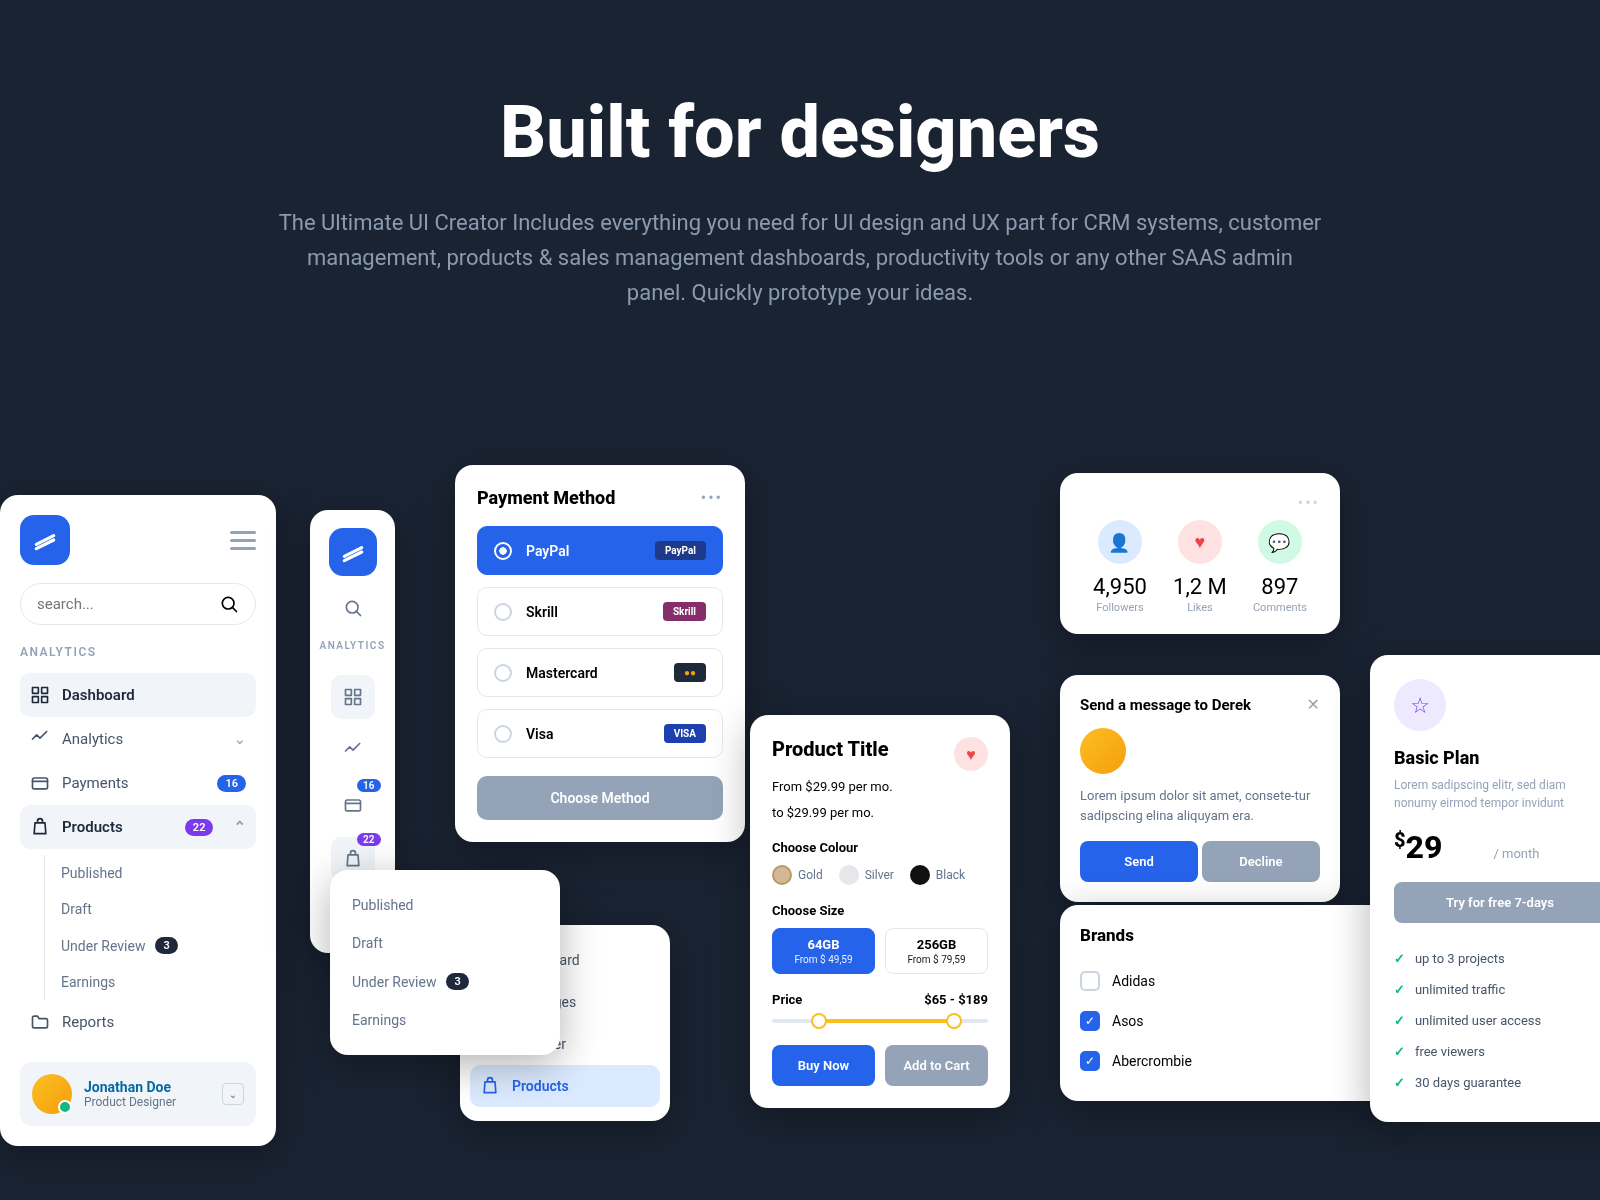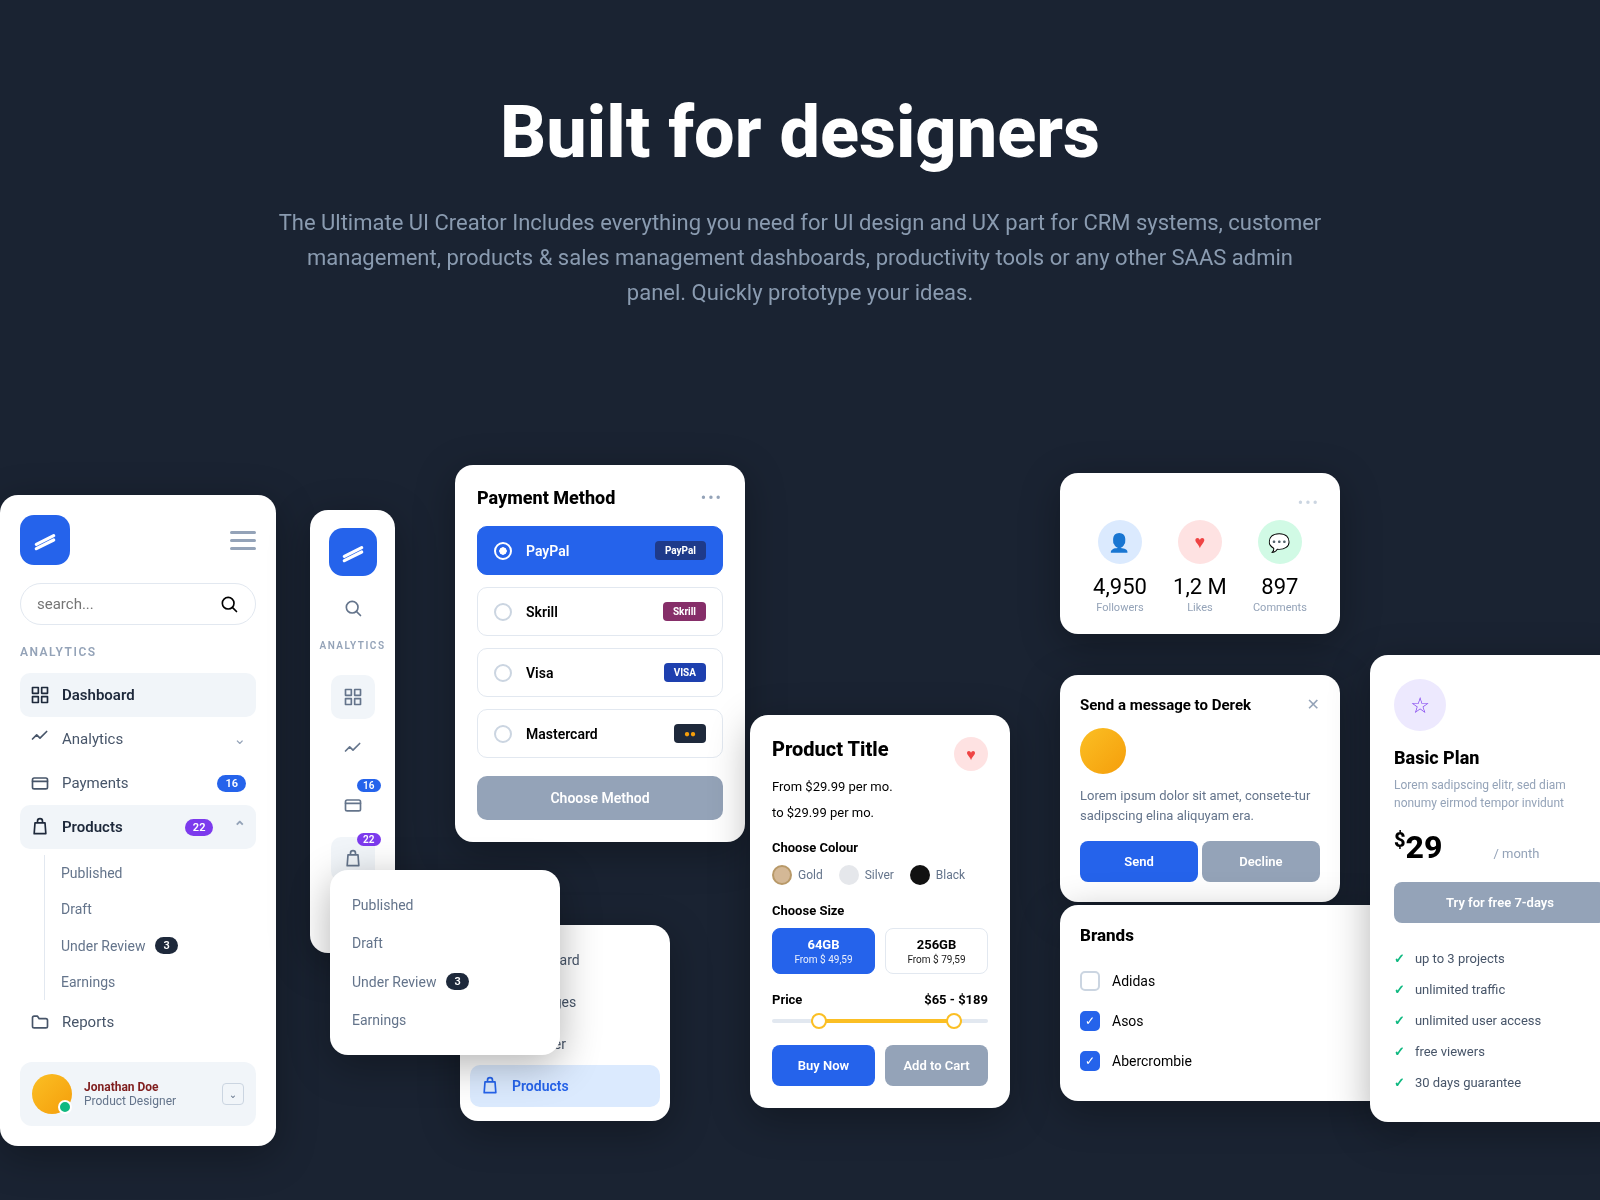--- a/index.html
+++ b/index.html
@@ -25,21 +25,21 @@
 .nav-icon { width:20px; height:20px; flex-shrink:0; }
 .badge { background:#2563eb; color:#fff; font-size:11px; padding:2px 8px; border-radius:10px; font-weight:600; }
 .badge.purple { background:#7c3aed; }
 .badge.dark { background:#1e293b; }
 .chevron { margin-left:auto; color:#94a3b8; }
 .sub-items { margin-left:24px; border-left:1px solid #e2e8f0; padding-left:16px; margin-top:6px; }
 .sub-item { padding:10px 0; font-size:14px; color:#64748b; display:flex; align-items:center; gap:10px; }
 .profile { background:#f1f5f9; border-radius:12px; padding:12px; display:flex; align-items:center; gap:12px; margin-top:18px; }
 .avatar { width:40px; height:40px; border-radius:50%; background:linear-gradient(135deg,#fbbf24,#f59e0b); position:relative; }
 .avatar::after { content:''; position:absolute; bottom:0; right:0; width:10px; height:10px; background:#10b981; border:2px solid #fff; border-radius:50%; }
-.profile-name { font-size:12px; font-weight:700; color:#7f1d1d; }
+.profile-name { font-size:14px; font-weight:700; color:#0369a1; }
 .profile-role { font-size:12px; color:#64748b; }
 .caret-box { margin-left:auto; width:22px; height:22px; border:1px solid #cbd5e1; border-radius:4px; display:flex; align-items:center; justify-content:center; font-size:10px; color:#64748b; }
 
 
 .sidebar2 { left:310px; top:55px; width:85px; padding:18px 0; display:flex; flex-direction:column; align-items:center; gap:10px; }
 .sidebar2 .logo { width:48px; height:48px; }
 .icon-btn { width:44px; height:44px; border-radius:10px; display:flex; align-items:center; justify-content:center; color:#64748b; position:relative; }
 .icon-btn.active { background:#f1f5f9; }
 .icon-badge { position:absolute; top:-4px; right:-6px; background:#2563eb; color:#fff; font-size:10px; padding:1px 6px; border-radius:8px; font-weight:600; }
 .icon-badge.purple { background:#7c3aed; }
@@ -328,27 +328,27 @@
     <span class="pm-name">PayPal</span>
     <span class="pm-logo" style="background:#1e3a8a">PayPal</span>
   </div>
   <div class="pm-opt">
     <div class="radio"></div>
     <span class="pm-name">Skrill</span>
     <span class="pm-logo" style="background:#862e69">Skrill</span>
   </div>
   <div class="pm-opt">
     <div class="radio"></div>
+    <span class="pm-name">Mastercard</span>
+    <span class="pm-logo" style="background:#1e293b;color:#f59e0b">●●</span>
+  </div>
+  <div class="pm-opt">
+    <div class="radio"></div>
     <span class="pm-name">Visa</span>
     <span class="pm-logo" style="background:#1e40af">VISA</span>
-  </div>
-  <div class="pm-opt">
-    <div class="radio"></div>
-    <span class="pm-name">Mastercard</span>
-    <span class="pm-logo" style="background:#1e293b;color:#f59e0b">●●</span>
   </div>
   <button class="choose-btn">Choose Method</button>
 </div>
 
 <div class="card product">
   <div class="prod-head">
     <div class="prod-title">Product Title</div>
     <div class="heart-btn">♥</div>
   </div>
   <div class="prod-price">From $29.99 per mo.</div>

